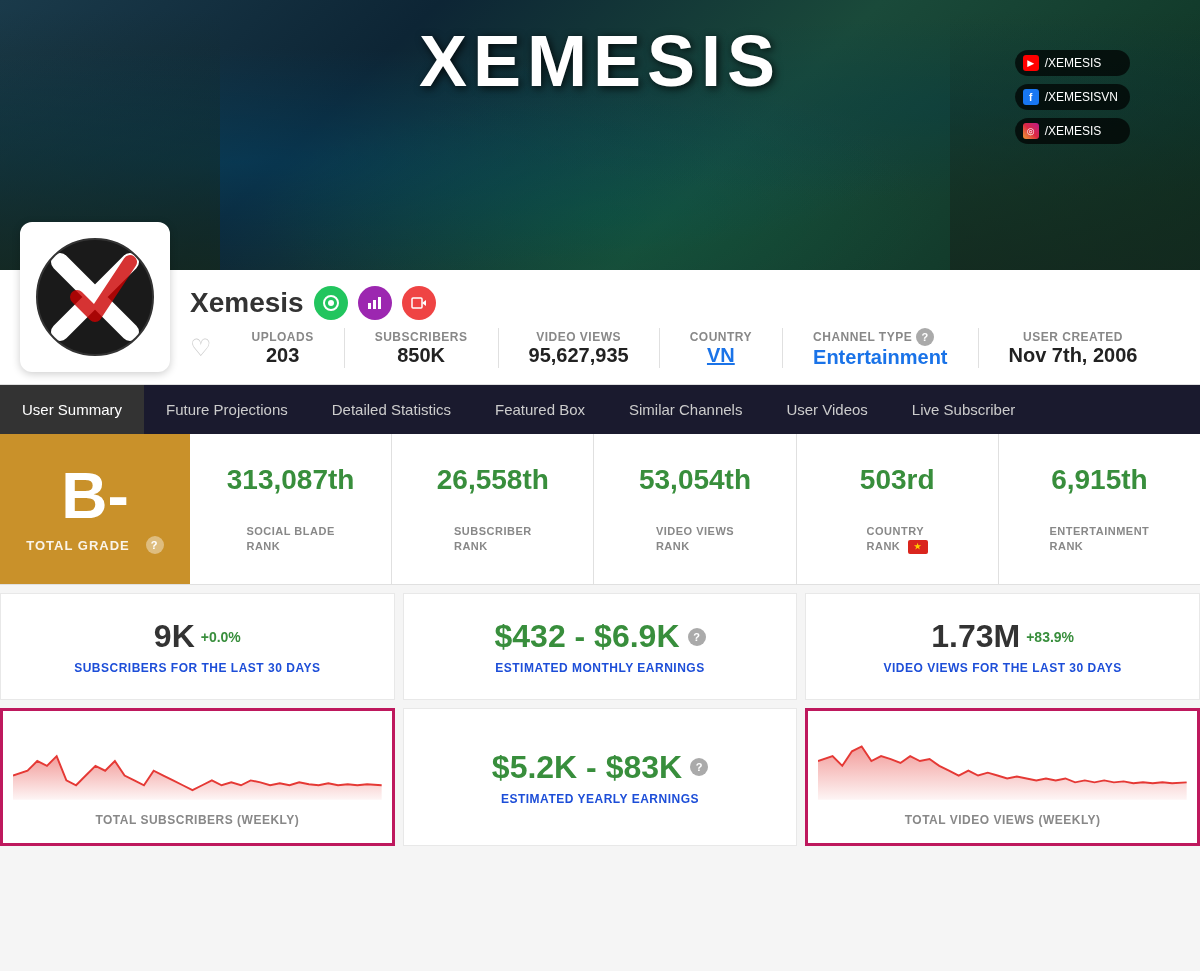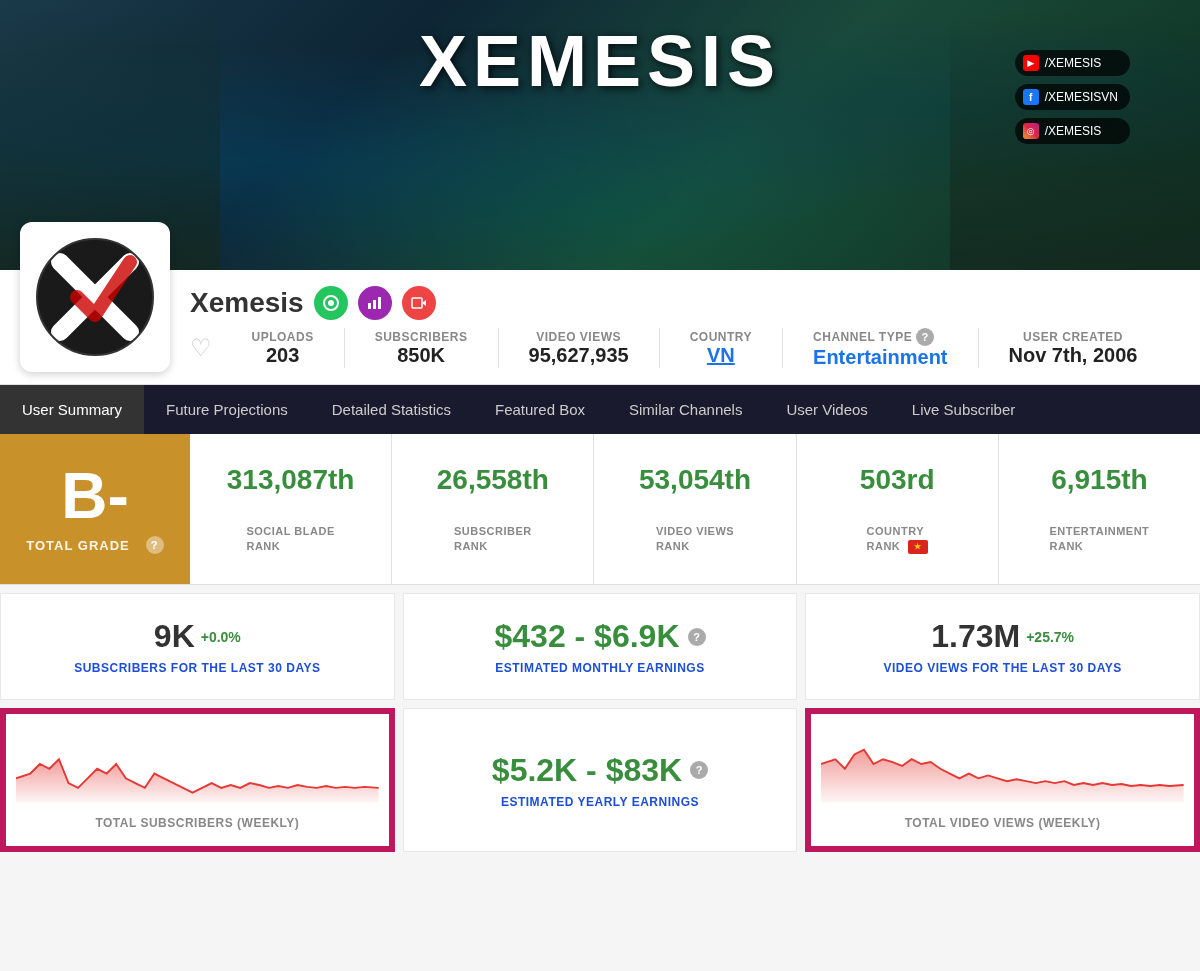--- a/index.html
+++ b/index.html
@@ -331,21 +331,21 @@
     }
     .metric-row {
       display: flex;
       align-items: center;
       justify-content: center;
     }
 
     
     .chart-card {
       background: white;
-      border: 6px solid #be185d;
+      border: 3px solid #be185d;
       padding: 10px 10px 16px;
     }
     .chart-label {
       font-size: 12px;
       color: #888;
       font-weight: 600;
       letter-spacing: 0.5px;
       text-align: center;
       margin-top: 8px;
     }
@@ -522,21 +522,21 @@
     <div class="metric-row">
       <span class="metric-big-green">$432 - $6.9K</span>
       <span class="help-icon" style="margin-left:8px;">?</span>
     </div>
     <div class="metric-label">ESTIMATED MONTHLY EARNINGS</div>
   </div>
 
   <div class="metric-card">
     <div class="metric-row">
       <span class="metric-big">1.73M</span>
-      <span class="metric-change-green">+25.7%</span>
+      <span class="metric-change-green">+83.9%</span>
     </div>
     <div class="metric-label">VIDEO VIEWS FOR THE LAST 30 DAYS</div>
   </div>
 
   <div class="chart-card">
     <svg class="sparkline" viewBox="0 0 380 80">
       <defs>
         <linearGradient id="subGrad" x1="0" y1="0" x2="0" y2="1">
           <stop offset="0%" stop-color="#e53935" stop-opacity="0.5"></stop>
           <stop offset="100%" stop-color="#e53935" stop-opacity="0.05"></stop>

